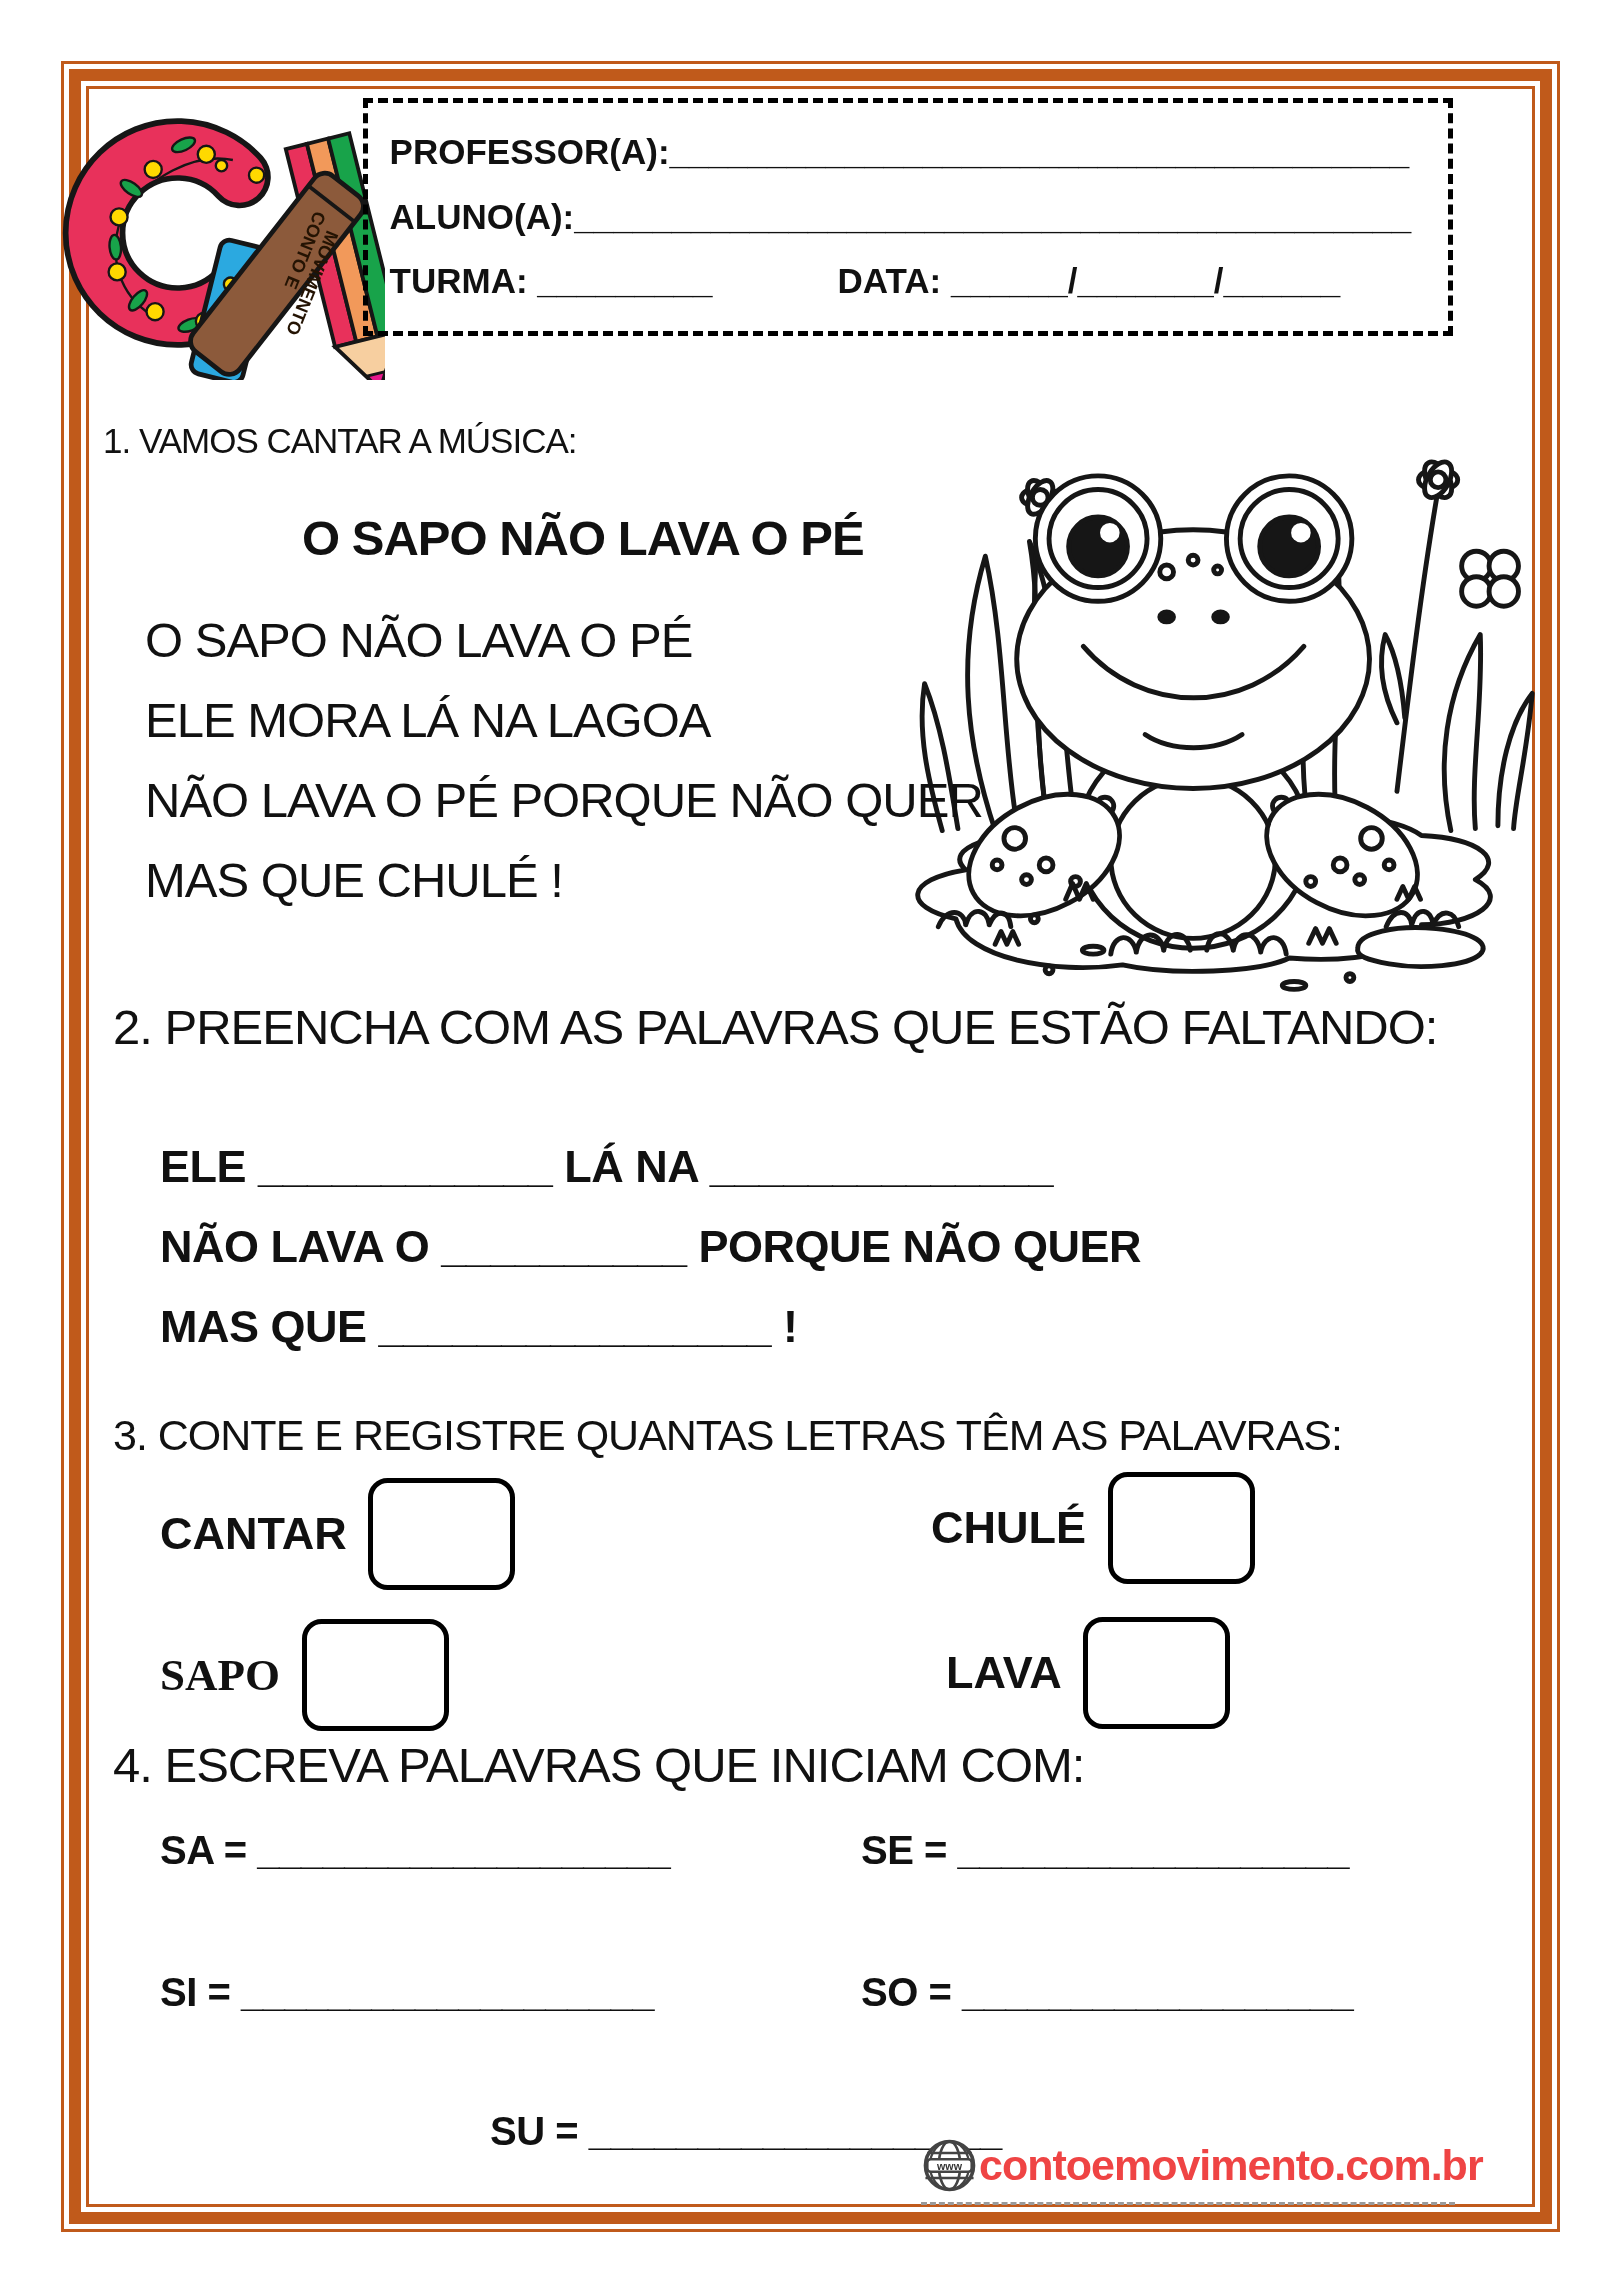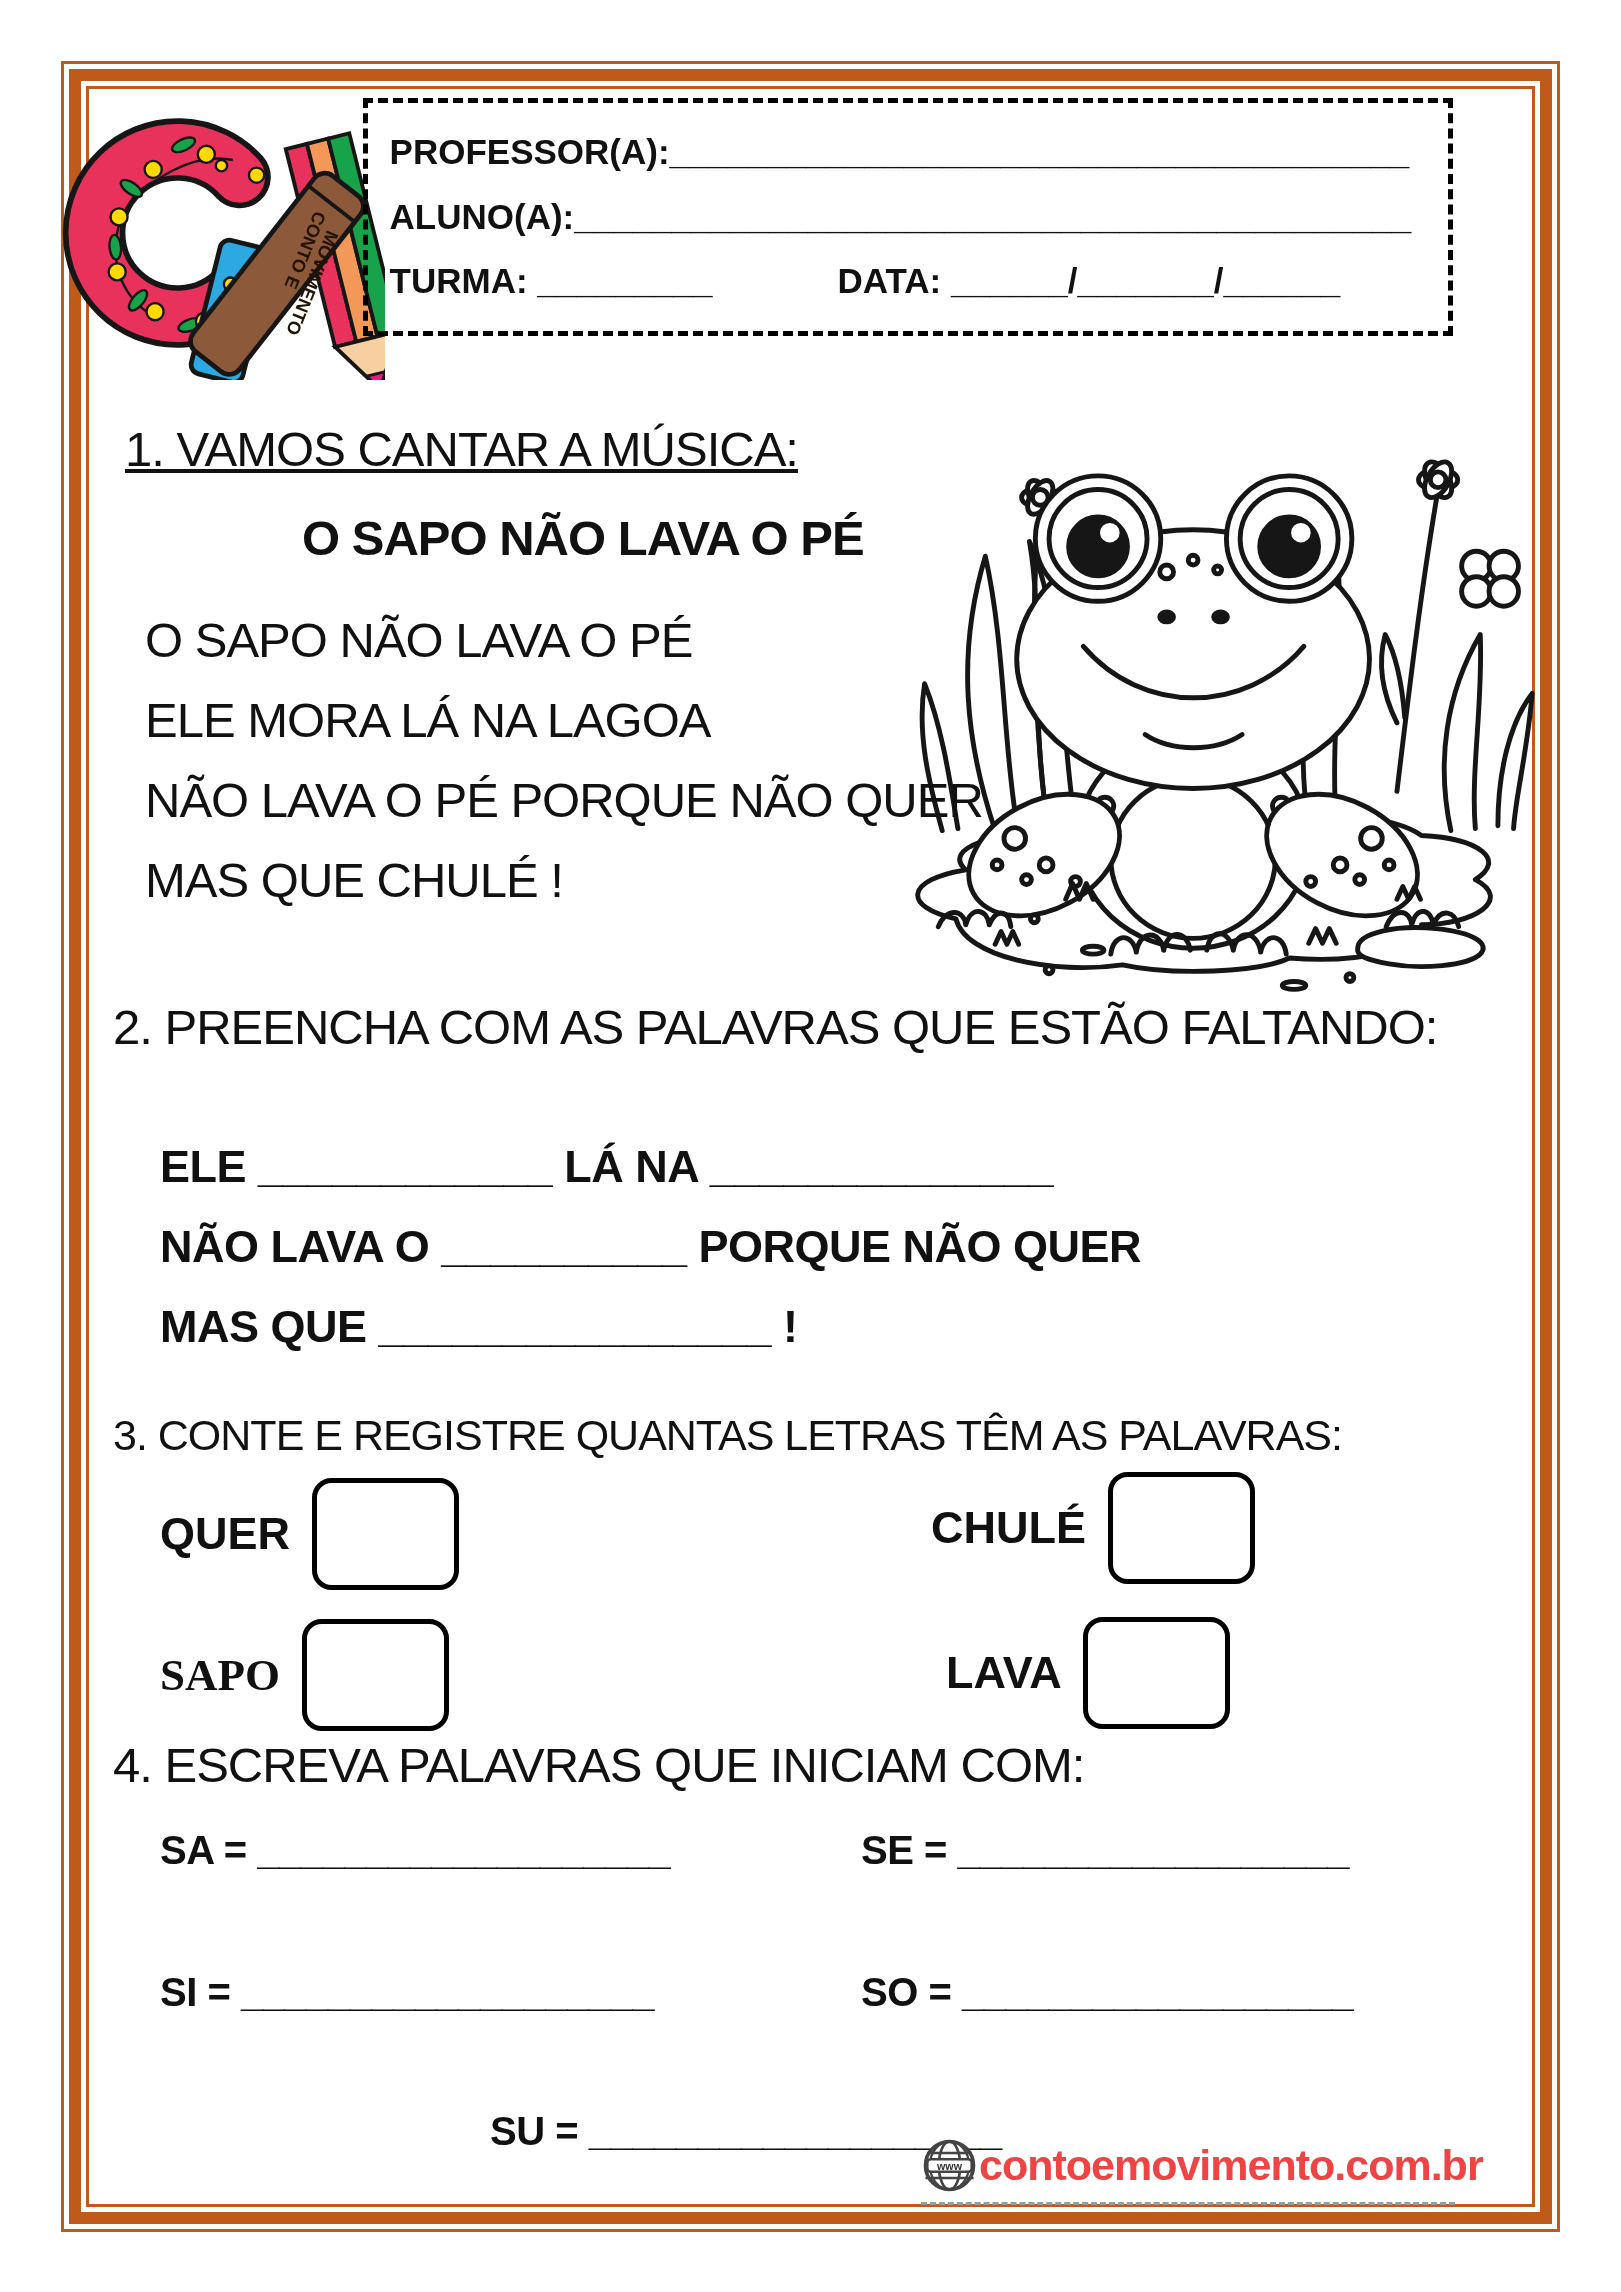--- a/index.html
+++ b/index.html
@@ -19,21 +19,21 @@
   .logo{left:57px;top:86px;width:328px;height:294px;}
   .form-box{
     left:363px;top:98px;width:1090px;height:238px;border:5.9px dashed #000;
     box-sizing:border-box;display:flex;flex-direction:column;justify-content:space-evenly;
     padding:3.9px 17.6px 3.9px 21.6px;font-weight:bold;font-size:35px;white-space:nowrap;overflow:hidden;
   }
   .form-row{line-height:1.1;}
   .form-row.split{display:flex;gap:125px;}
 
   
-  .ex1-heading{left:125px;top:421px;font-size:49px;letter-spacing:-1px;text-decoration:underline;}
+  .ex1-heading{left:103px;top:421px;font-size:35px;letter-spacing:-1px;}
   .song-title{left:302px;top:510px;font-size:49px;font-weight:bold;letter-spacing:-1px;}
   .lyrics{left:145px;top:600px;font-size:49px;letter-spacing:-1px;line-height:80px;white-space:nowrap;z-index:2;}
   .frog{left:848px;top:370px;width:701px;height:637px;z-index:1;}
 
   
   .ex2-heading{left:113px;top:999px;font-size:49px;letter-spacing:-1px;}
   .ex2-lines{left:160px;top:1127px;font-size:45px;font-weight:bold;line-height:80px;white-space:nowrap;letter-spacing:-0.5px;}
 
   
   .ex3-heading{left:113px;top:1411px;font-size:43px;letter-spacing:-1px;}
@@ -233,21 +233,21 @@
 
 <div class="abs ex2-heading">2. PREENCHA COM AS PALAVRAS QUE ESTÃO FALTANDO:</div>
 <div class="abs ex2-lines">
   <div>ELE  ____________ LÁ NA ______________</div>
   <div>NÃO LAVA O __________ PORQUE NÃO QUER</div>
   <div>MAS QUE ________________ !</div>
 </div>
 
 <div class="abs ex3-heading">3. CONTE E REGISTRE QUANTAS LETRAS TÊM AS PALAVRAS:</div>
 <div class="abs word-group wg-lagoa">
-  <span>QUER</span>
+  <span>CANTAR</span>
   <div class="count-box"></div>
 </div>
 <div class="abs word-group wg-chule">
   <span>CHULÉ</span>
   <div class="count-box"></div>
 </div>
 <div class="abs word-group wg-sapo">
   <span>SAPO</span>
   <div class="count-box"></div>
 </div>

